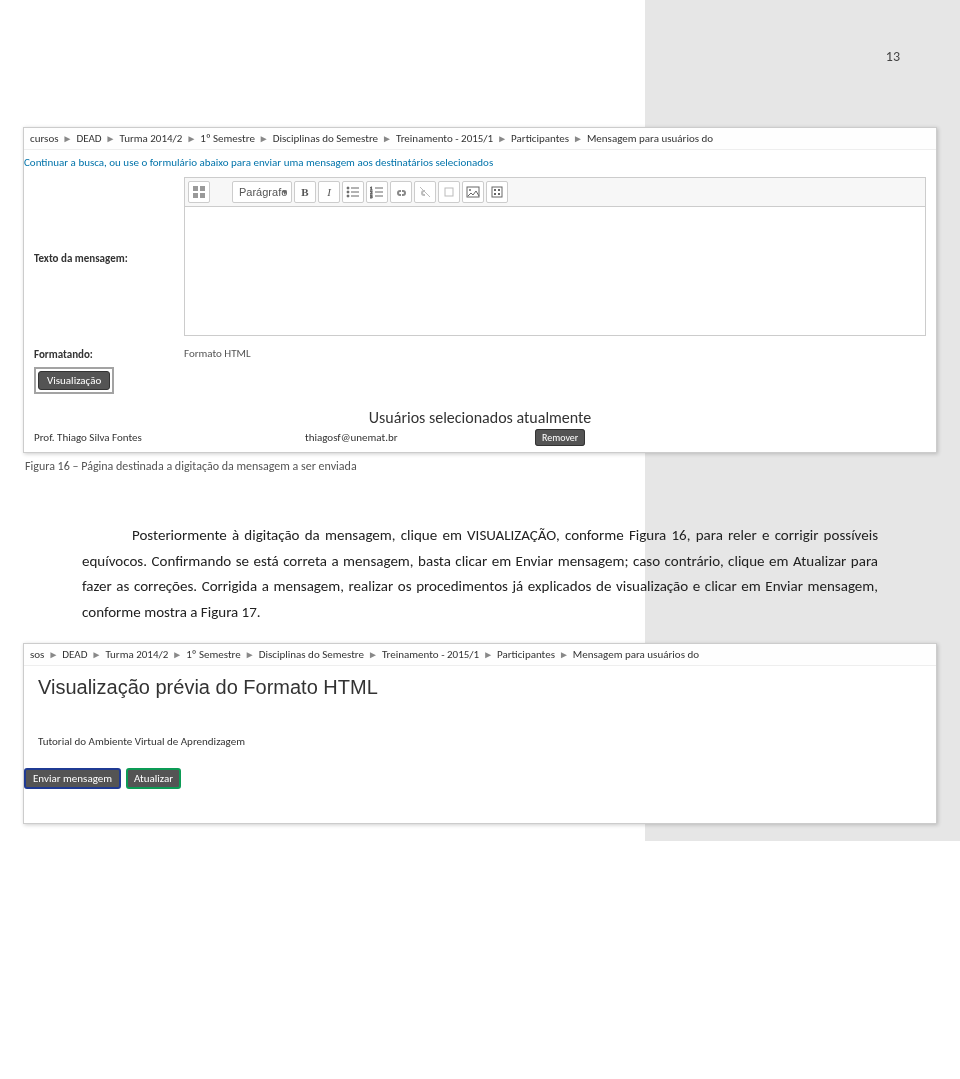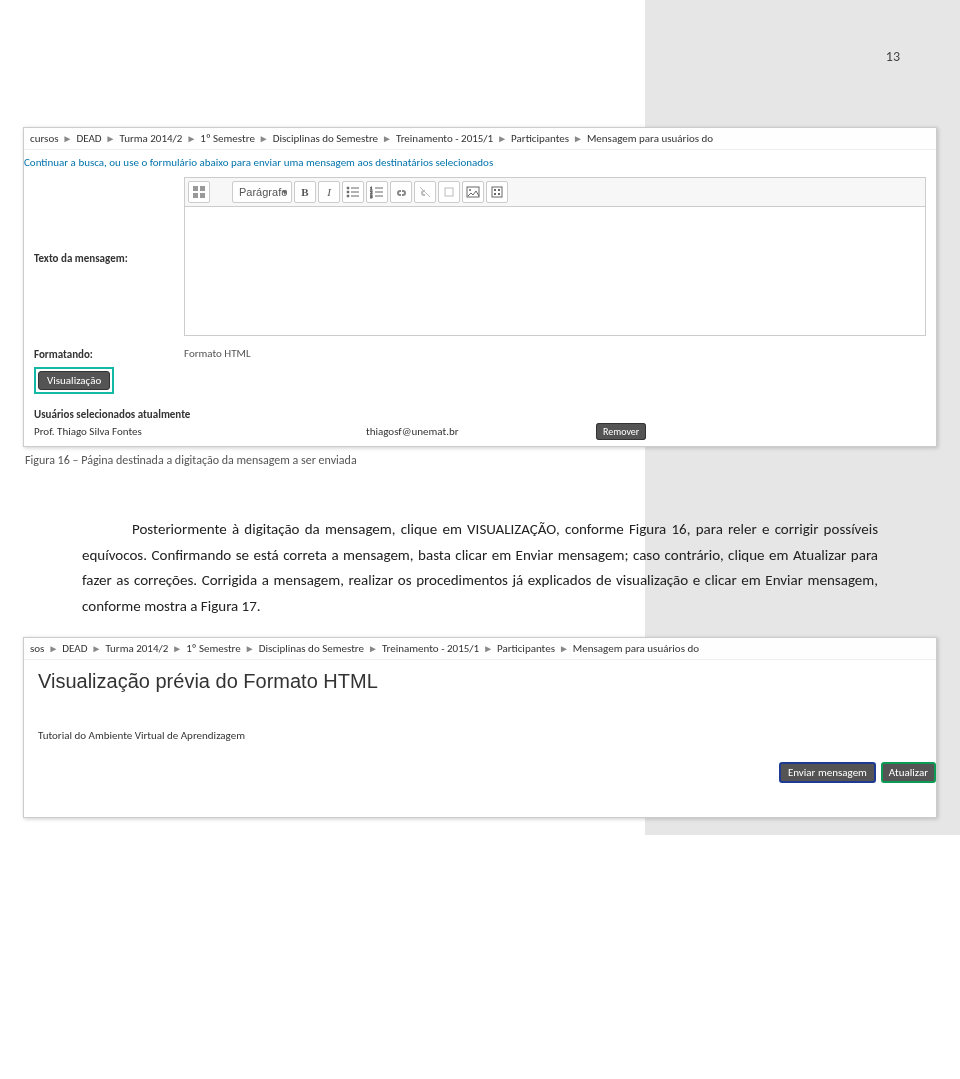--- a/index.html
+++ b/index.html
@@ -151,45 +151,46 @@
   }
 
   .format-value {
     font-size: 11px;
     color: #555;
     padding-top: 2px;
   }
   .viz-btn-wrap {
     margin: 2px 10px 8px;
     display: inline-block;
-    border: 2px solid #14b8a6;
+    border: 2px solid #a3a3a3;
     padding: 2px;
   }
   .viz-btn {
     display: inline-block;
     background: #545454;
     color: #fff;
     font-size: 11px;
     padding: 2px 8px;
     border-radius: 3px;
     border: 1px solid #333;
   }
 
   .selected-users-title {
-    font-weight: bold;
-    font-size: 11px;
+    font-weight: normal;
+    font-size: 16px;
     padding: 6px 10px 2px;
+    text-align: center;
   }
   .user-row {
     display: flex;
     align-items: center;
     padding: 2px 10px 8px;
     font-size: 11px;
   }
-  .user-row .col1 { width: 332px; }
+  .user-row .col1 { width: 271px; }
   .user-row .col2 { width: 230px; }
   .user-row .col3 { }
   .remove-btn {
     background: #545454;
     color: #fff;
     font-size: 10px;
     padding: 1px 6px;
     border-radius: 3px;
     border: 1px solid #333;
     margin-top: 48px;
@@ -226,21 +227,21 @@
     font-size: 20px;
     color: #333;
     margin-bottom: 10px;
   }
   .preview-sub {
     font-size: 11px;
     color: #333;
     margin-top: 36px;
   }
   .btn-wrap {
-    text-align: right;
+    text-align: left;
     padding: 10px 0 34px;
   }
   .send-btn {
     display: inline-block;
     background: #545454;
     color: #fff;
     font-size: 11px;
     padding: 2px 7px;
     border-radius: 3px;
     border: 2px solid #1f3a93;

